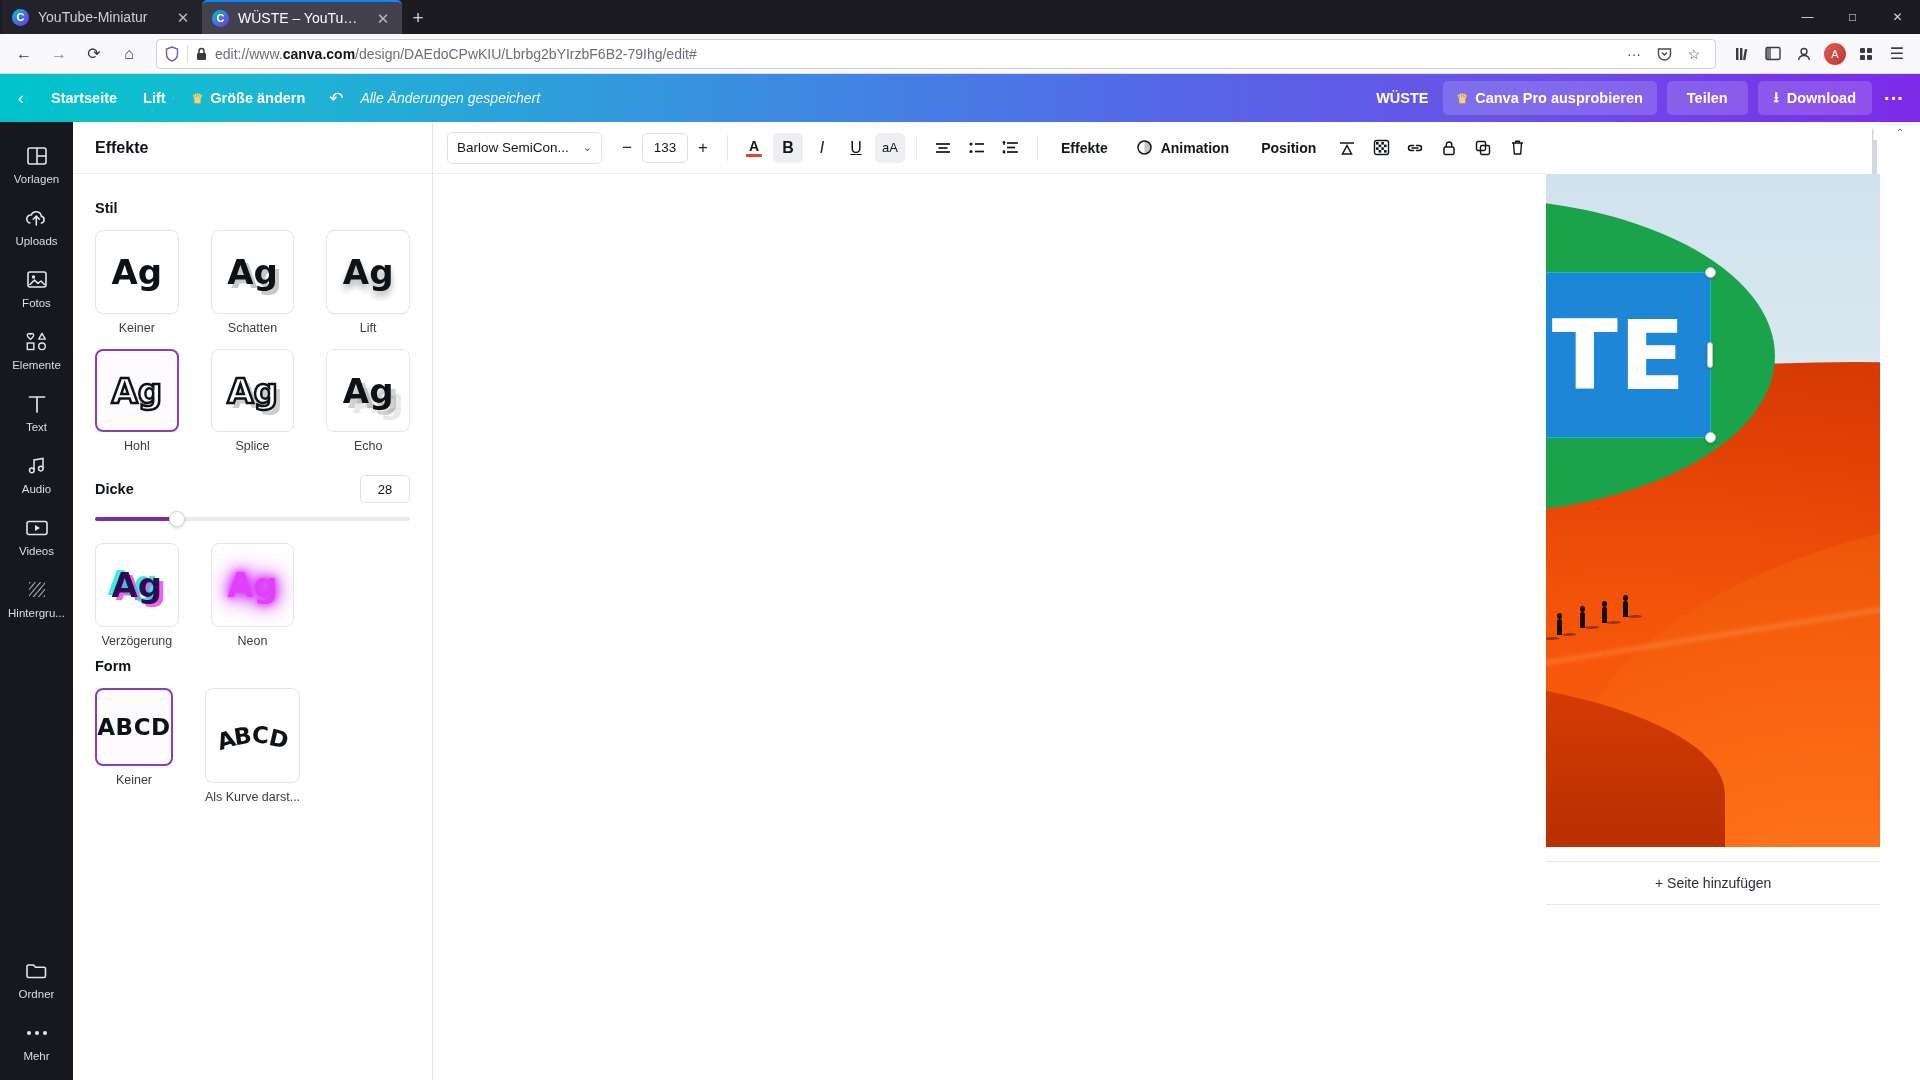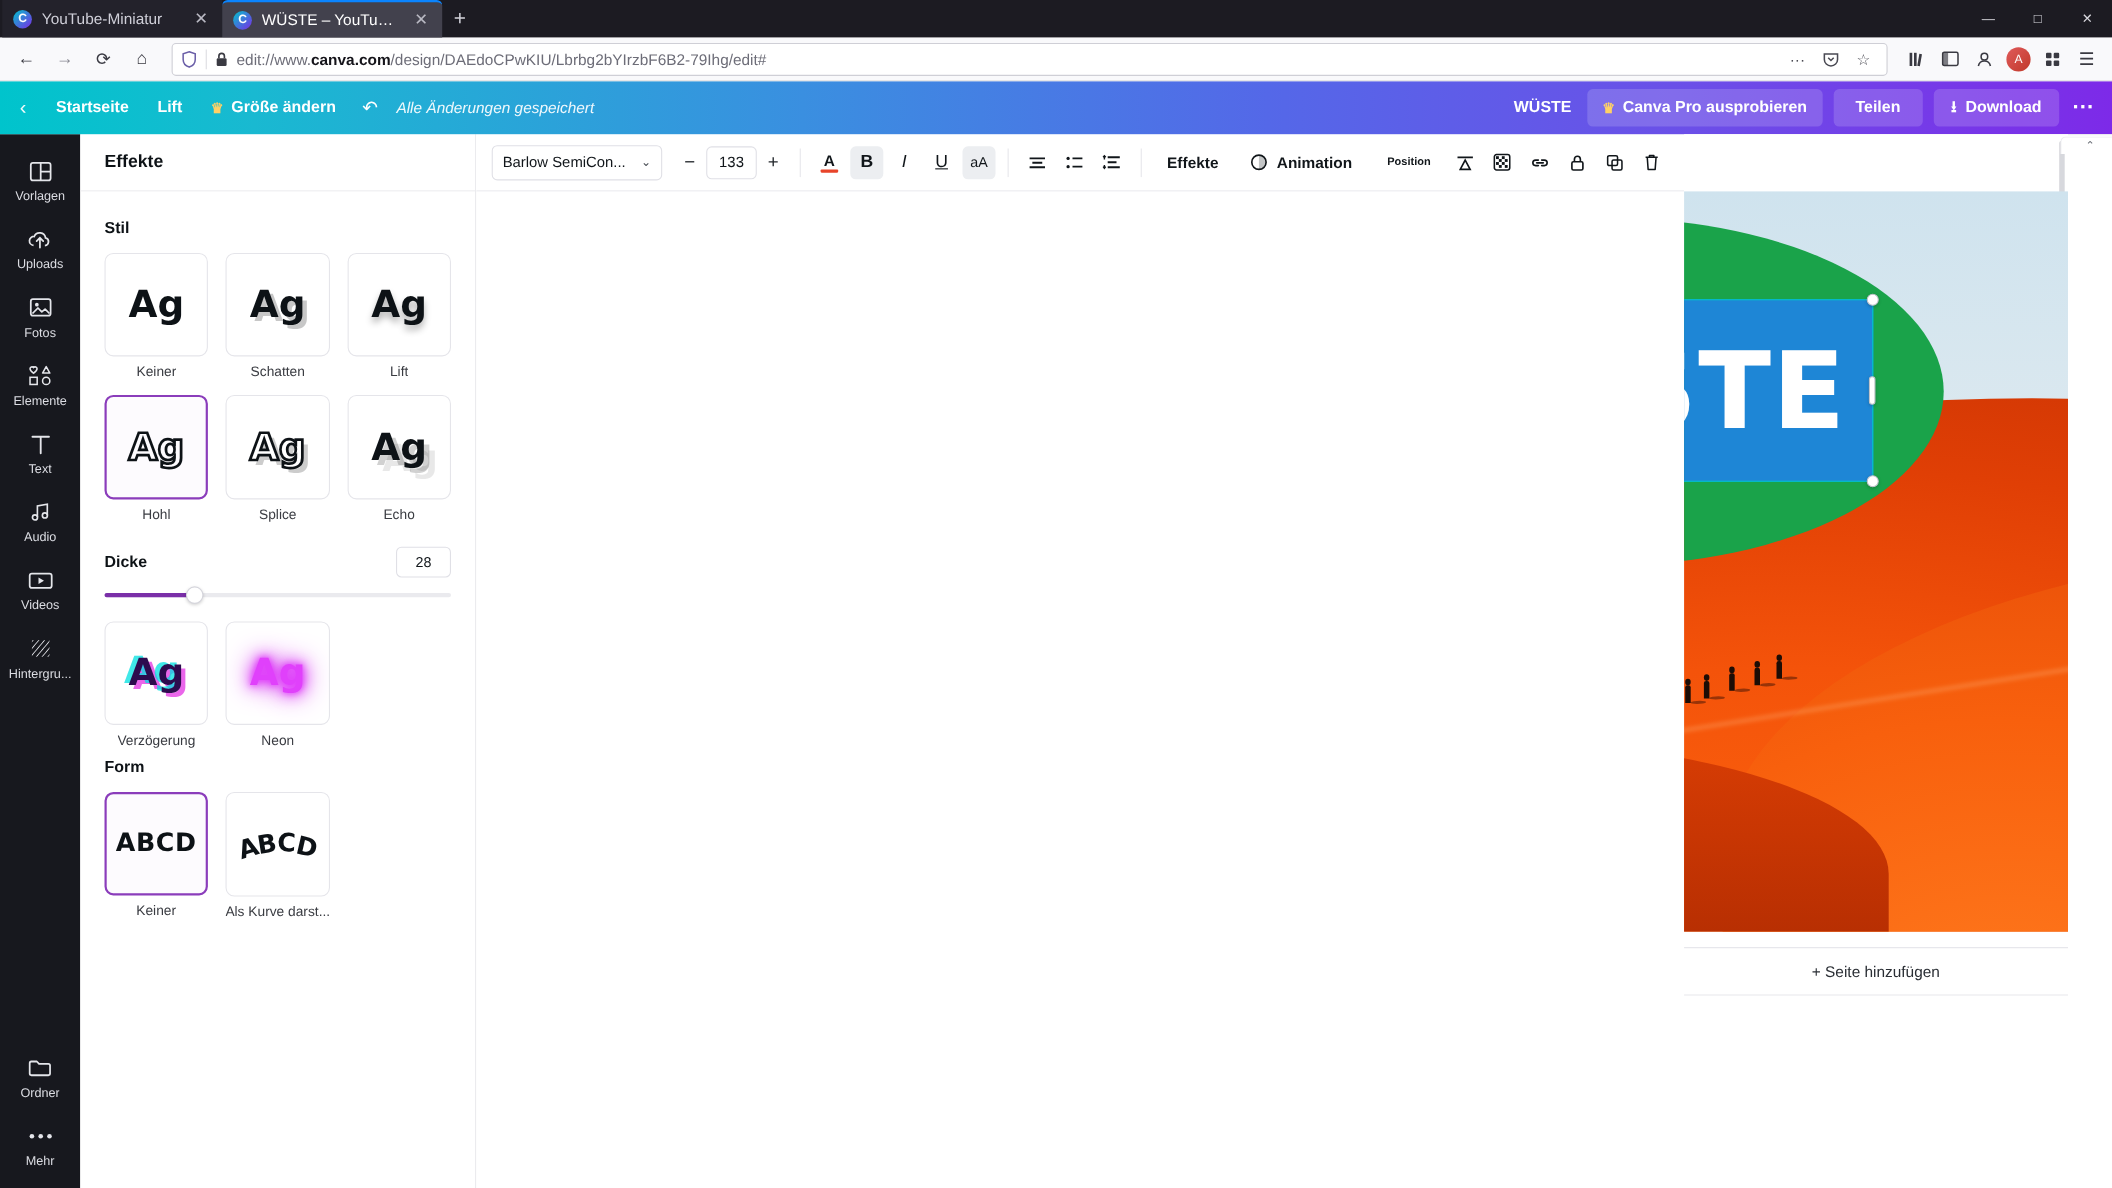--- a/index.html
+++ b/index.html
@@ -239,21 +239,21 @@
     font-size: 16px; font-weight: 700; color: #0d1216;
   }
   .panel-body { padding: 18px 22px 10px; overflow: hidden; }
   .sec-title {
     font-size: 14.5px; font-weight: 700; color: #0d1216;
     margin: 8px 0 14px;
   }
   .tile-grid {
     display: grid;
     grid-template-columns: repeat(3, 1fr);
-    gap: 14px 16px;
+    gap: 14px 32px;
   }
   .tile-cell { display: flex; flex-direction: column; align-items: center; gap: 7px; }
   .tile {
     width: 100%;
     aspect-ratio: 1/1;
     background: #fff;
     border: 1.5px solid #e5e5ea;
     border-radius: 8px;
     display: flex; align-items: center; justify-content: center;
     position: relative;
@@ -337,21 +337,21 @@
   .tb-sep { width:1px; height:26px; background:#e7e7ec; margin: 0 7px; }
   .tb-btn {
     min-width: 30px; height: 30px; padding: 0 5px;
     display: flex; align-items: center; justify-content: center;
     border-radius: 5px;
     font-size: 16px; color: #11161a;
   }
   .tb-btn.active { background: #eceef1; }
   .tb-btn.wide { padding: 0 12px; font-size: 14px; font-weight: 600; }
   .tb-spacer { flex: 1 1 auto; }
-  .tb-text { font-size: 10px; font-weight: 600; color: #11161a; padding: 0 12px; }
+  .tb-text { font-size: 14px; font-weight: 600; color: #11161a; padding: 0 12px; }
 
   .canvas-area {
     flex: 1 1 auto;
     background: #fff;
     position: relative;
     overflow: hidden;
     display: flex; flex-direction: column; align-items: center;
     padding-top: 22px;
   }
   .page-tools {

